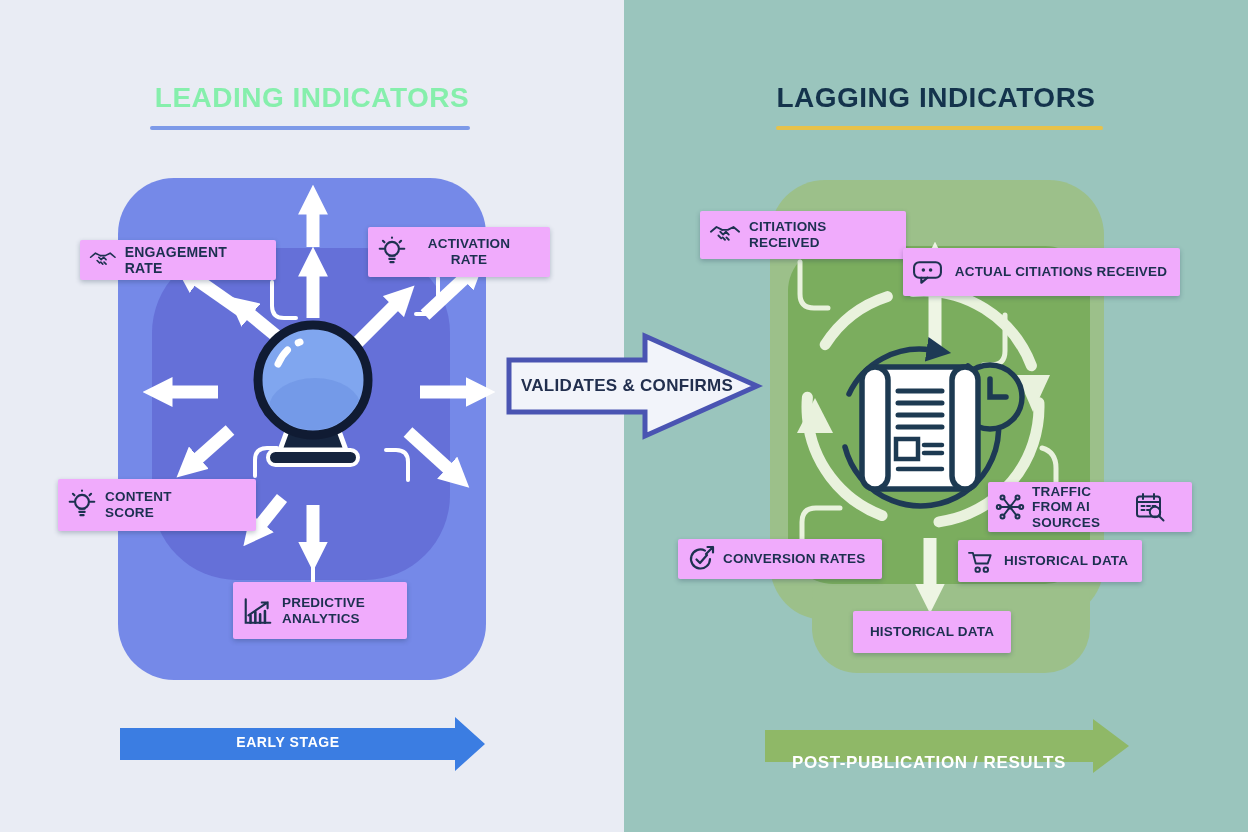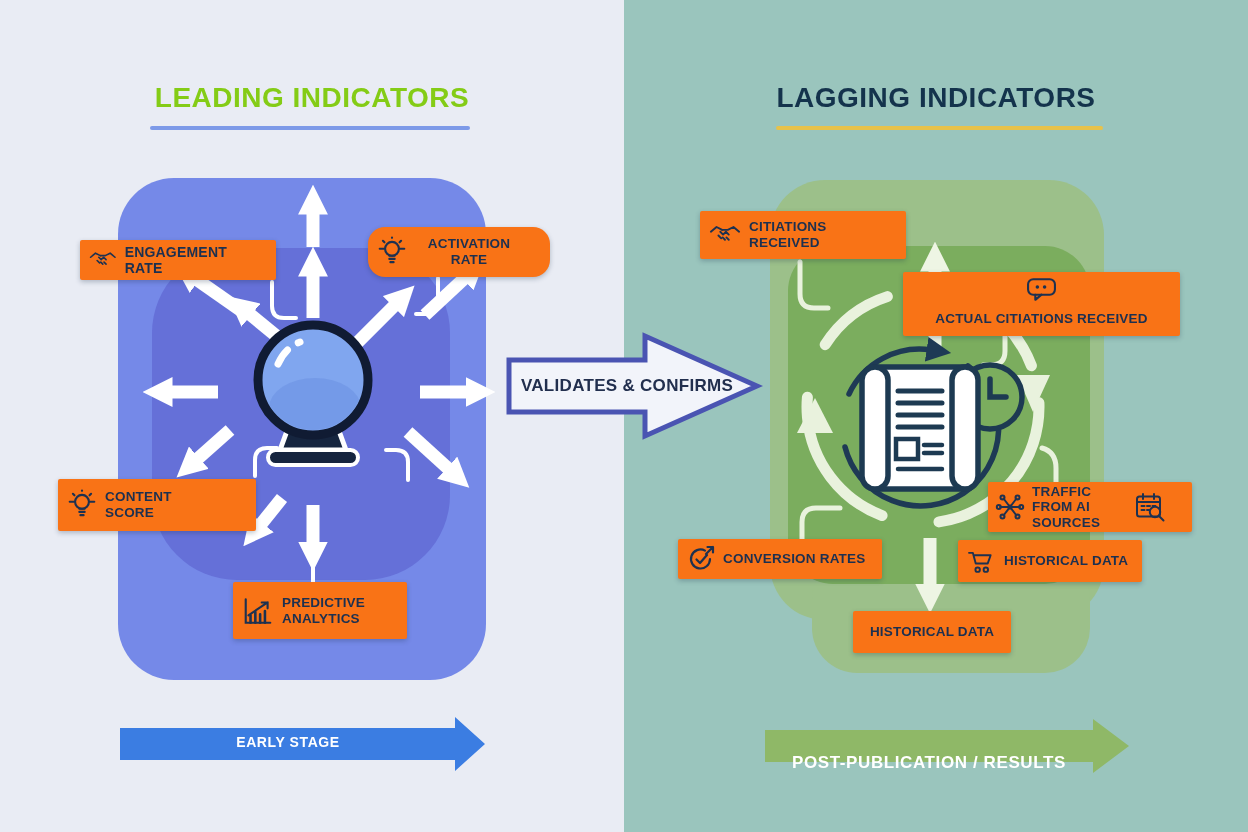--- a/index.html
+++ b/index.html
@@ -6,27 +6,27 @@
   #canvas{
     position:relative;width:1248px;height:832px;overflow:hidden;
     font-family:"Liberation Sans","DejaVu Sans",sans-serif;
     -webkit-font-smoothing:antialiased;
   }
   .abs{position:absolute;}
   .bg-left{left:0;top:0;width:624px;height:832px;background:#e9ecf4;}
   .bg-right{left:624px;top:0;width:624px;height:832px;background:#9ac5bd;}
   .panel-title{
     top:82px;width:624px;text-align:center;
-    font-size:28px;font-weight:bold;letter-spacing:.5px;color:#84cc16;
+    font-size:28px;font-weight:bold;letter-spacing:.5px;color:#86efac;
   }
   .panel-title.right{color:#14334c;}
   .title-underline{height:4px;border-radius:2px;top:126px;}
   .shape{border-radius:56px;}
   .lbox{
-    position:absolute;background:#f97316;display:flex;align-items:center;
+    position:absolute;background:#f0abfc;display:flex;align-items:center;
     gap:8px;padding:4px 9px;box-sizing:border-box;border-radius:2px;
     box-shadow:0 2px 5px rgba(25,45,75,.28);
   }
   .ltext{
     font-weight:bold;color:#1c3050;font-size:13.5px;line-height:1.15;
     letter-spacing:.2px;
   }
   .banner-text{
     position:absolute;color:#ffffff;font-weight:bold;letter-spacing:.6px;
     text-align:center;
@@ -99,21 +99,21 @@
   <div class="lbox" style="left:80px;top:240px;width:196px;height:40px;">
     <svg width="28" height="21" viewBox="0 0 34 24" fill="none" stroke="#1d3150" stroke-width="2" stroke-linecap="round" stroke-linejoin="round">
       <path d="M2 8 L8 3 L14 6"></path>
         <path d="M32 8 L26 3 L20 6 L14 6"></path>
       <path d="M12 8 l3 3 3 -3 3 3"></path>
       <path d="M10 12 l3 3 M14.5 14 l2.5 2.5 M18.5 14 l2.5 2.5"></path>
     </svg>
     <div class="ltext" style="font-size:14px;">ENGAGEMENT RATE</div>
   </div>
 
-  <div class="lbox" style="left:368px;top:227px;width:182px;height:50px;border-radius:17px;">
+  <div class="lbox" style="left:368px;top:227px;width:182px;height:50px;">
     <svg width="30" height="32" viewBox="0 0 28 30" fill="none" stroke="#1d3150" stroke-width="2" stroke-linecap="round">
       <circle cx="14" cy="12" r="6.5"></circle>
       <path d="M11.5 18.5 h5 M11.5 21.5 h5 M12.5 24.5 h3"></path>
       <path d="M2.5 12 h4 M21.5 12 h4 M5.5 4.5 l1.4 1.4 M22.5 4.5 l-1.4 1.4 M14 1.5 v.2"></path>
     </svg>
     <div class="ltext" style="text-align:center;width:108px;">ACTIVATION RATE</div>
   </div>
 
   <div class="lbox" style="left:58px;top:479px;width:198px;height:52px;">
     <svg width="30" height="32" viewBox="0 0 28 30" fill="none" stroke="#1d3150" stroke-width="2" stroke-linecap="round">
@@ -192,21 +192,21 @@
   <div class="lbox" style="left:700px;top:211px;width:206px;height:48px;">
     <svg width="32" height="23" viewBox="0 0 34 24" fill="none" stroke="#1d3150" stroke-width="2" stroke-linecap="round" stroke-linejoin="round">
       <path d="M2 8 L8 3 L14 6"></path>
         <path d="M32 8 L26 3 L20 6 L14 6"></path>
       <path d="M12 8 l3 3 3 -3 3 3"></path>
       <path d="M10 12 l3 3 M14.5 14 l2.5 2.5 M18.5 14 l2.5 2.5"></path>
     </svg>
     <div class="ltext" style="width:100px;">CITIATIONS RECEIVED</div>
   </div>
 
-  <div class="lbox" style="left:903px;top:272px;width:277px;height:64px;flex-direction:column;">
+  <div class="lbox" style="left:903px;top:248px;width:277px;height:48px;">
     <svg width="31" height="27" viewBox="0 0 30 26" fill="none" stroke="#1d3150" stroke-width="2" stroke-linecap="round" stroke-linejoin="round">
       <rect x="2" y="3" width="26" height="15" rx="5"></rect>
       <path d="M9 18 v5 l6 -5"></path>
       <circle cx="11" cy="10.5" r="1.7" fill="#1d3150" stroke="none"></circle>
       <circle cx="18" cy="10.5" r="1.7" fill="#1d3150" stroke="none"></circle>
     </svg>
     <div class="ltext" style="text-align:center;flex:1;">ACTUAL CITIATIONS RECEIVED</div>
   </div>
 
   <div class="lbox" style="left:988px;top:482px;width:204px;height:50px;gap:7px;padding:16px 7px;">

